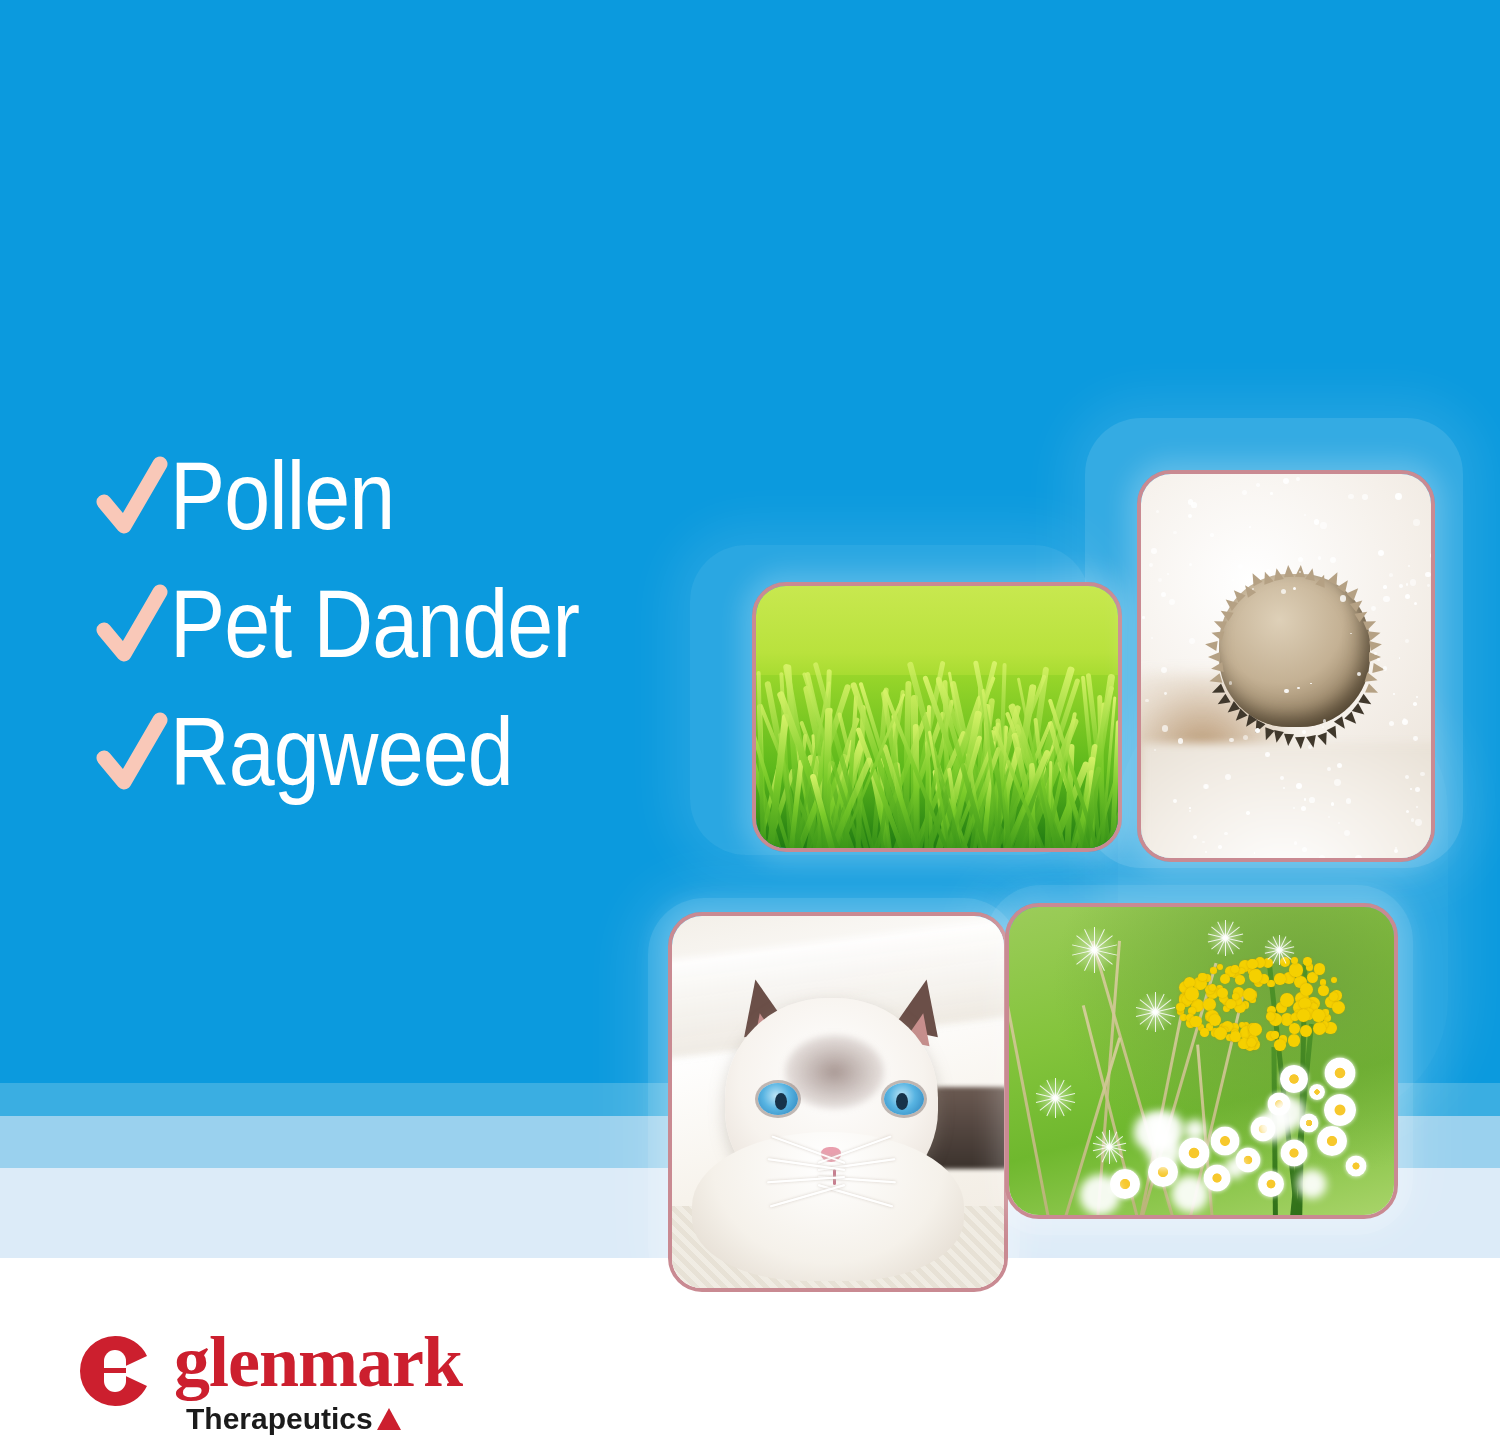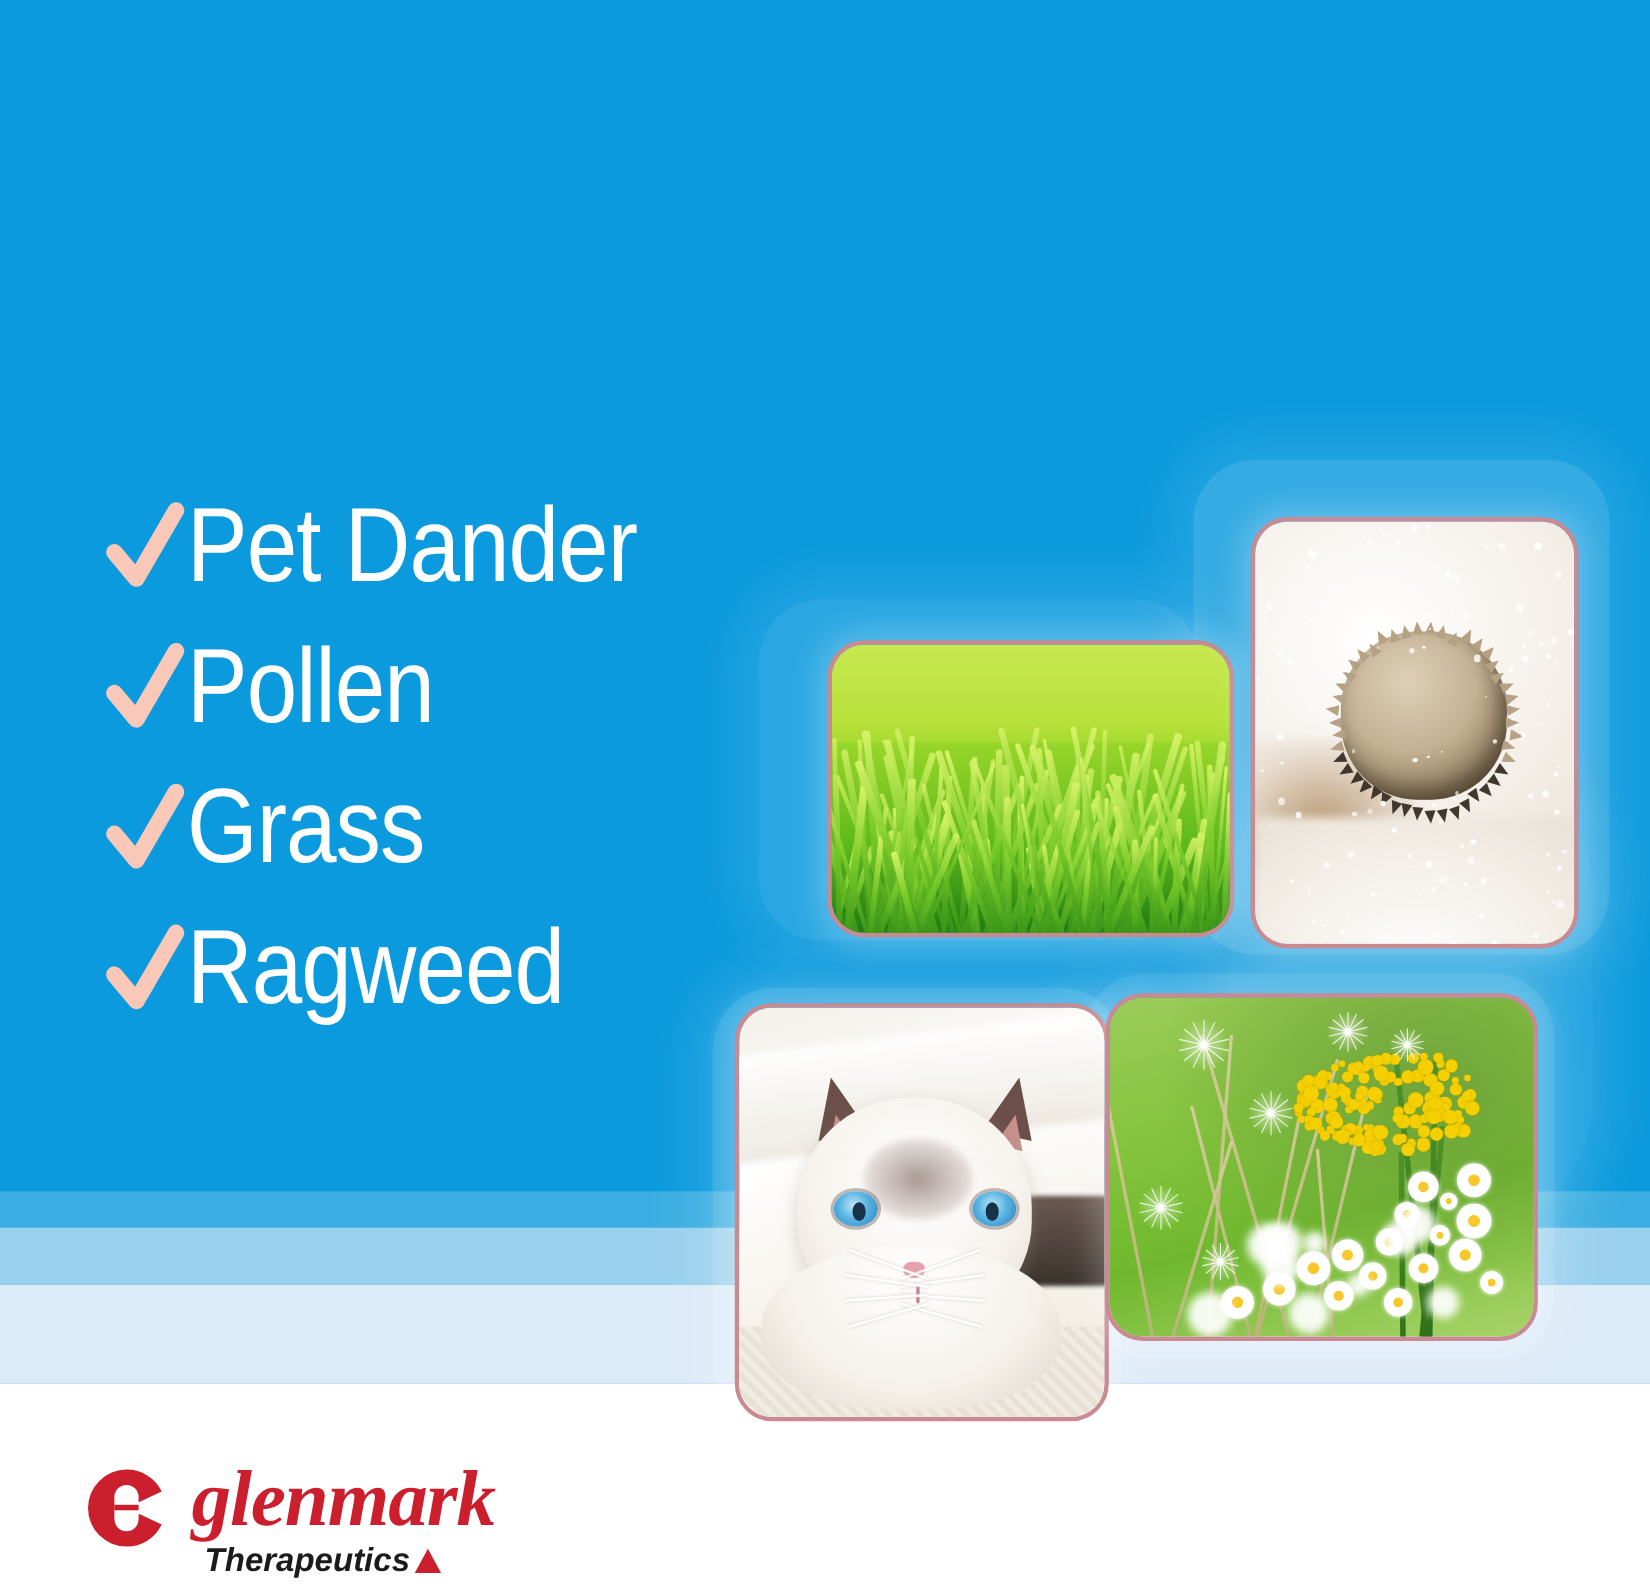--- a/index.html
+++ b/index.html
@@ -296,21 +296,20 @@
   }
   .rag-ray { position: absolute; width: 1px; background: rgba(255,255,255,0.85); transform-origin: bottom center; }
 
   
   .logo {
     position: absolute;
     left: 78px;
     top: 1332px;
     width: 520px;
     height: 105px;
-    font-style: italic;
   }
   .logo-mark {
     position: absolute;
     left: 0; top: 2px;
     width: 74px; height: 74px;
   }
   .logo-word {
     position: absolute;
     left: 96px; top: -6px;
     font-family: "Liberation Serif", "DejaVu Serif", serif;
@@ -1030,40 +1029,32 @@
 
 
   <div class="allergen-list">
 
     <div class="allergen-item">
       <span class="check-icon">
         <svg width="74" height="88" viewBox="0 0 74 88">
           <path d="M8 50 L28 74 L64 12" fill="none" stroke="#f9c8b8" stroke-width="15" stroke-linecap="round" stroke-linejoin="round"></path>
         </svg>
       </span>
-      <span class="allergen-label">Pet Dander</span>
+      <span class="allergen-label">Pollen</span>
     </div>
 
     <div class="allergen-item">
       <span class="check-icon">
         <svg width="74" height="88" viewBox="0 0 74 88">
           <path d="M8 50 L28 74 L64 12" fill="none" stroke="#f9c8b8" stroke-width="15" stroke-linecap="round" stroke-linejoin="round"></path>
         </svg>
       </span>
-      <span class="allergen-label">Pollen</span>
+      <span class="allergen-label">Pet Dander</span>
     </div>
 
-    <div class="allergen-item">
-      <span class="check-icon">
-        <svg width="74" height="88" viewBox="0 0 74 88">
-          <path d="M8 50 L28 74 L64 12" fill="none" stroke="#f9c8b8" stroke-width="15" stroke-linecap="round" stroke-linejoin="round"></path>
-        </svg>
-      </span>
-      <span class="allergen-label">Grass</span>
-    </div>
 
     <div class="allergen-item">
       <span class="check-icon">
         <svg width="74" height="88" viewBox="0 0 74 88">
           <path d="M8 50 L28 74 L64 12" fill="none" stroke="#f9c8b8" stroke-width="15" stroke-linecap="round" stroke-linejoin="round"></path>
         </svg>
       </span>
       <span class="allergen-label">Ragweed</span>
     </div>
 

